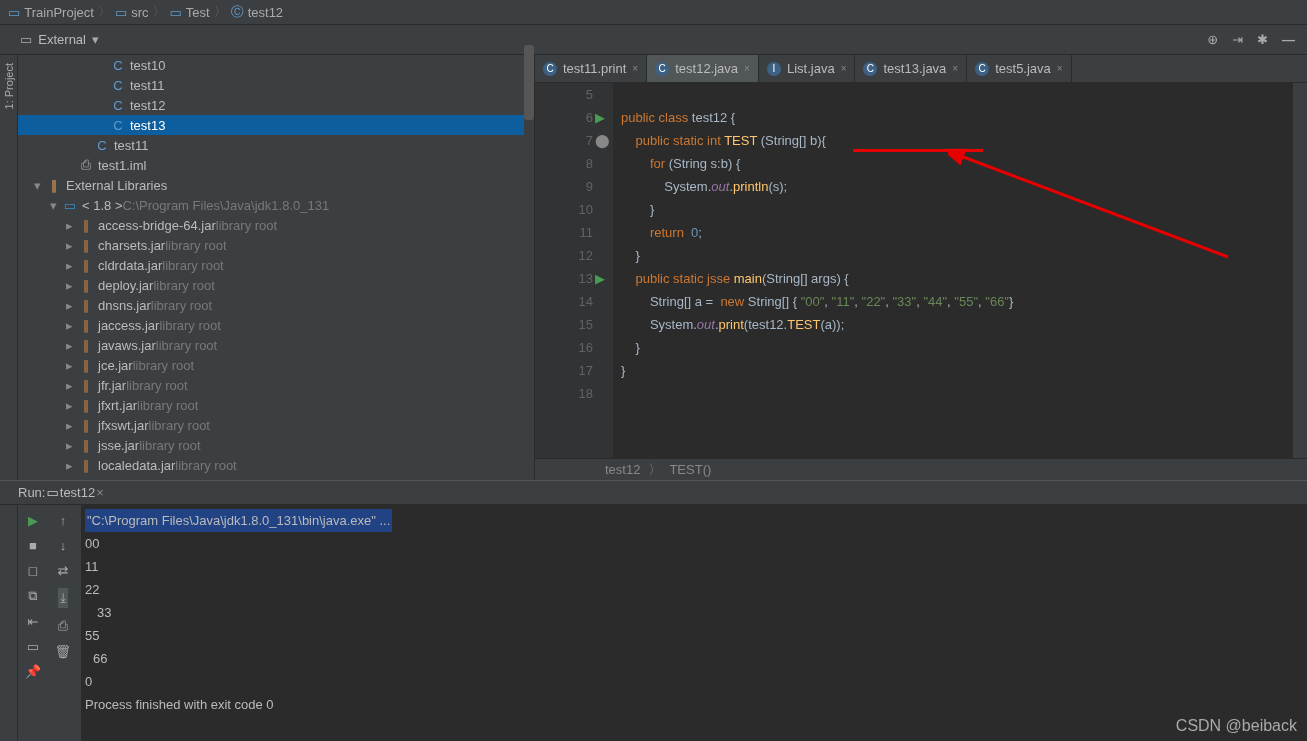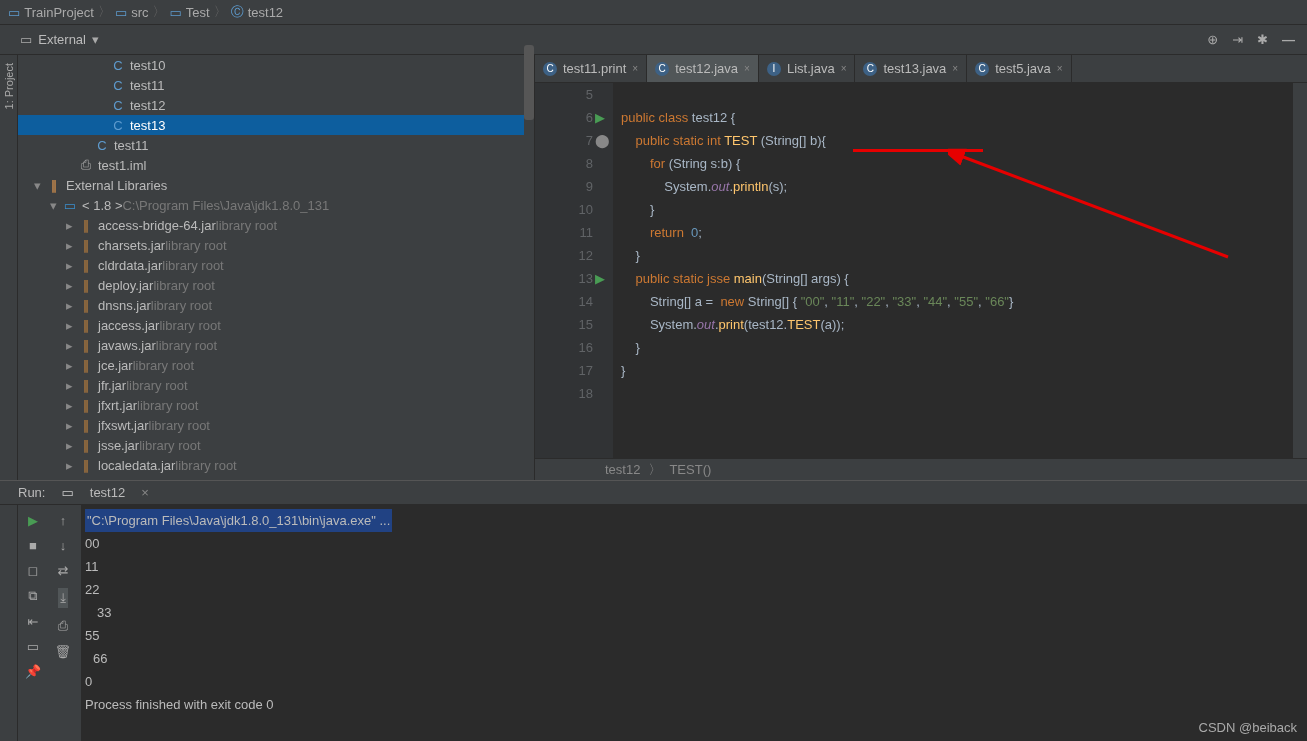--- a/index.html
+++ b/index.html
@@ -32,21 +32,21 @@
 .underline-red{ position:absolute; height:3px; background:#e60000; }
 .arrow-ann{ position:absolute; pointer-events:none; }
 .crumbs2{ height:22px; background:#3c3f41; color:#888; padding-left:70px; display:flex; align-items:center; gap:8px; border-top:1px solid #2b2b2b;}
 .run-panel{ display:flex; height:258px; border-top:1px solid #2b2b2b;}
 .run-left{ width:18px; background:#3c3f41; border-right:1px solid #2b2b2b;}
 .run-tools{ width:63px; background:#3c3f41; display:flex;}
 .run-col{ width:30px; display:flex; flex-direction:column; align-items:center; gap:10px; padding-top:8px;}
 .run-col .ico{ color:#aaa; cursor:pointer;}
 .console{ flex:1; background:#2b2b2b; font-family:Consolas,monospace; font-size:14px; line-height:23px; color:#bbb; padding:4px 0 0 0;}
 .console .cmd{ background:#214283; display:inline-block; color:#bbb; padding:0 2px;}
-.watermark{ position:absolute; right:10px; bottom:6px; color:#aaa; font-size:13px;}
+.watermark{ position:absolute; right:10px; bottom:6px; color:#aaa; font-size:16px;}
 .editor-scroll{ width:14px; background:#3c3f41;}
 .tree-scroll{ position:absolute; left:524px; top:45px; width:10px; height:410px; background:#3c3f41;}
 .tree-scroll .thumb{ position:absolute; top:0; width:10px; height:75px; background:#565656; border-radius:3px;}
 svg{ display:block;}
 </style>
 </head>
 <body>
 
 <div class="breadcrumb">
   <span style="color:#5e9bce">▭</span>
@@ -276,21 +276,21 @@
       <span class="sep">〉</span>
       <span>TEST()</span>
     </div>
   </div>
 </div>
 
 <div class="tree-scroll">
     <div class="thumb"></div>
   </div>
 
-<div style="height:24px; background:#3c3f41; border-top:1px solid #555; display:flex; align-items:center; padding-left:18px; gap:16px;">
+<div style="height:24px; background:#3c3f41; border-top:1px solid #555; display:flex; align-items:center; padding-left:18px; gap:1px;">
   <span>Run:</span>
   <span style="color:#ccc">▭</span>
   <span>test12</span>
   <span style="color:#888">×</span>
 </div>
 
 <div class="run-panel">
   <div class="run-left"></div>
   <div class="run-tools">
     <div class="run-col">

